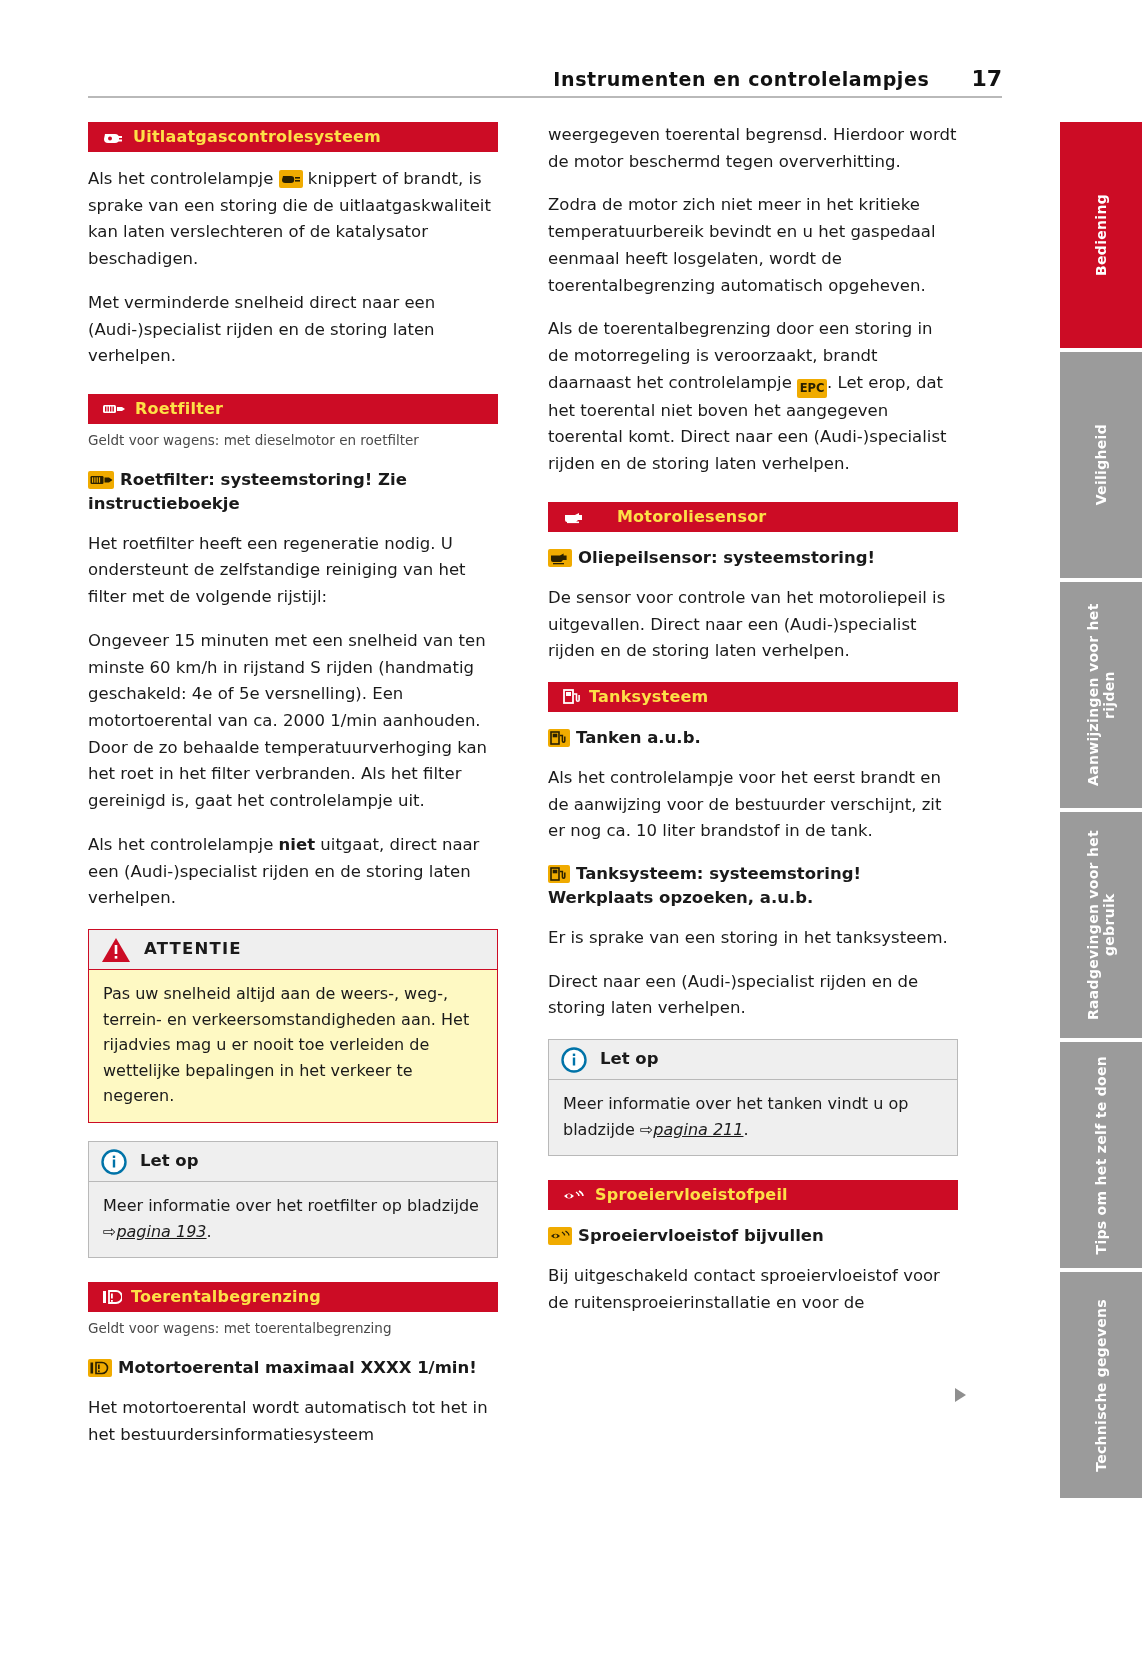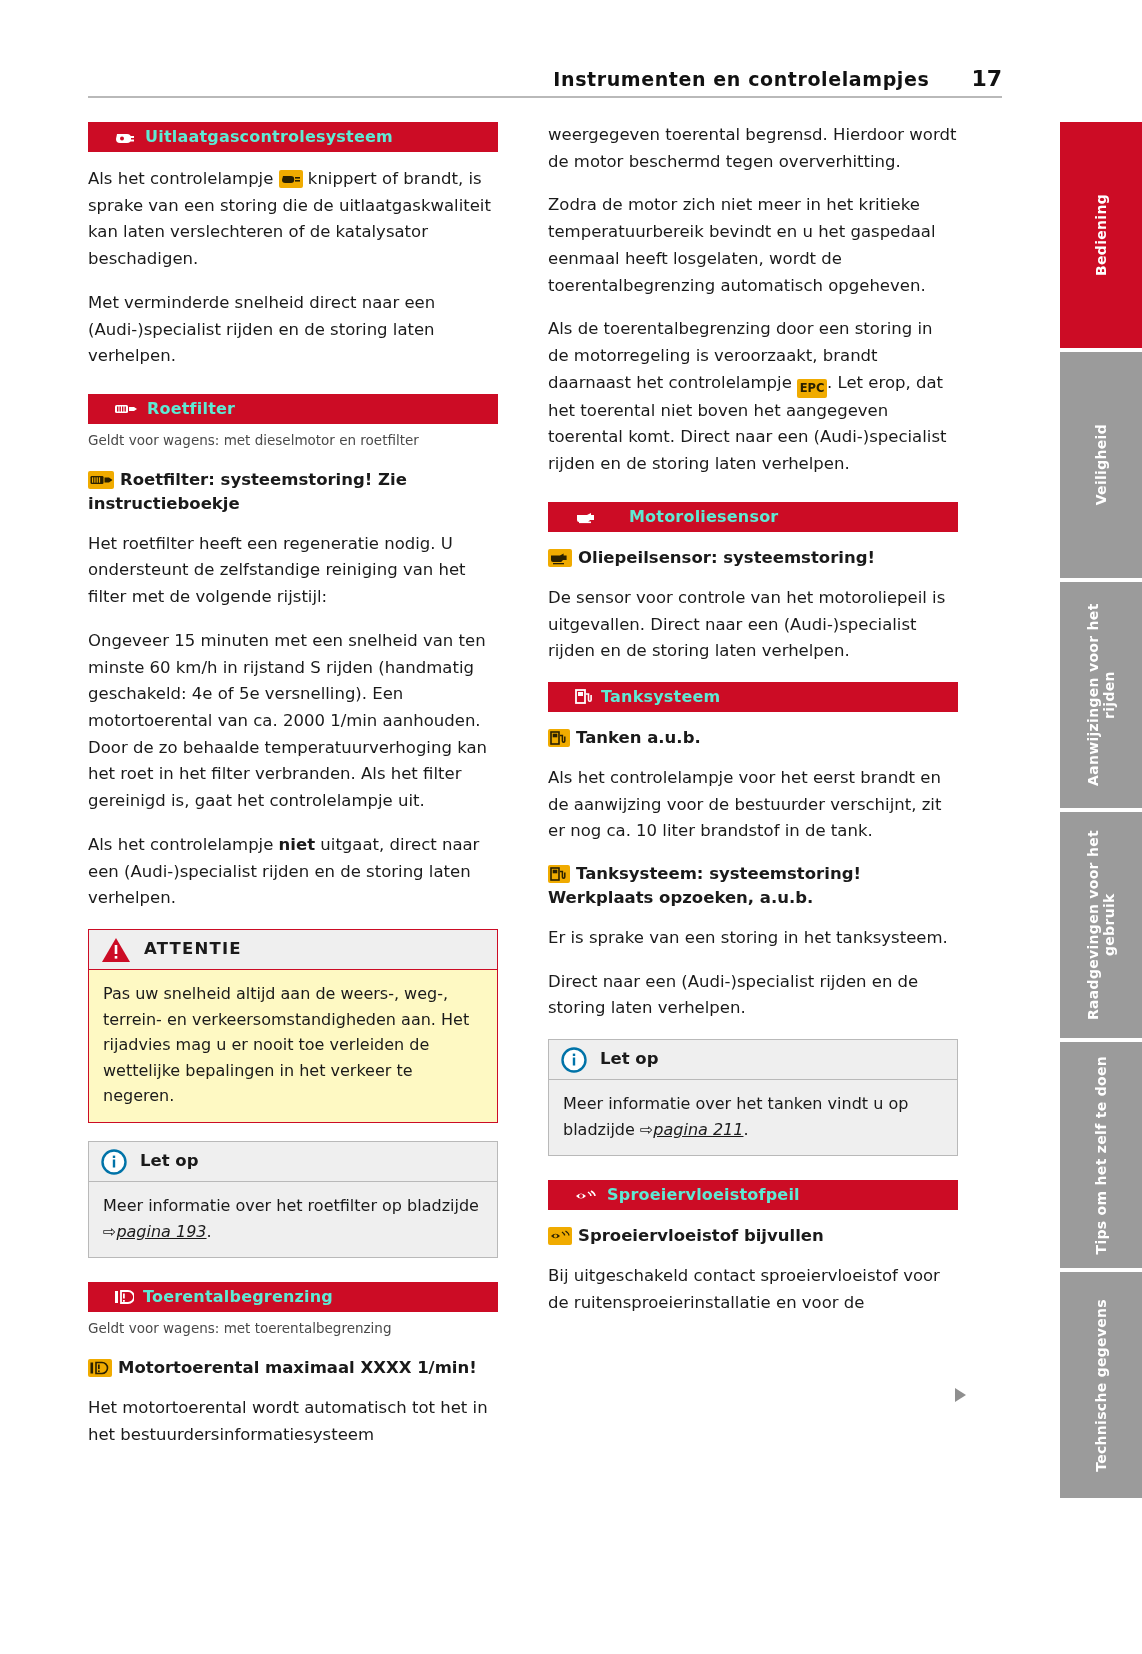--- a/index.html
+++ b/index.html
@@ -69,25 +69,25 @@
   p.body {
     margin: 0 0 17px 0;
     text-align: left;
     color: #1a1a1a;
   }
   p.body:last-child { margin-bottom: 0; }
 
   
   .section-bar {
     background: #cc0c25;
-    color: #5eead4;
+    color: #fde047;
     height: 30px;
     display: flex;
     align-items: center;
-    padding: 0 26px;
+    padding: 0 14px;
     margin: 0 0 14px 0;
     box-sizing: border-box;
   }
   .section-bar.tight { margin-bottom: 6px; }
   .section-title {
     font-size: 16px;
     font-weight: bold;
     letter-spacing: 0.2px;
     margin-left: 9px;
   }

